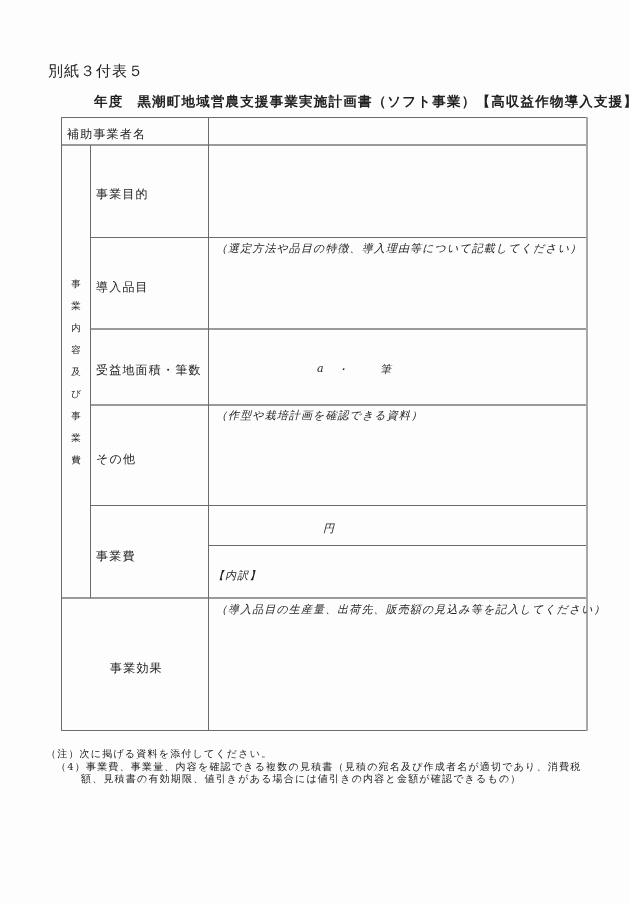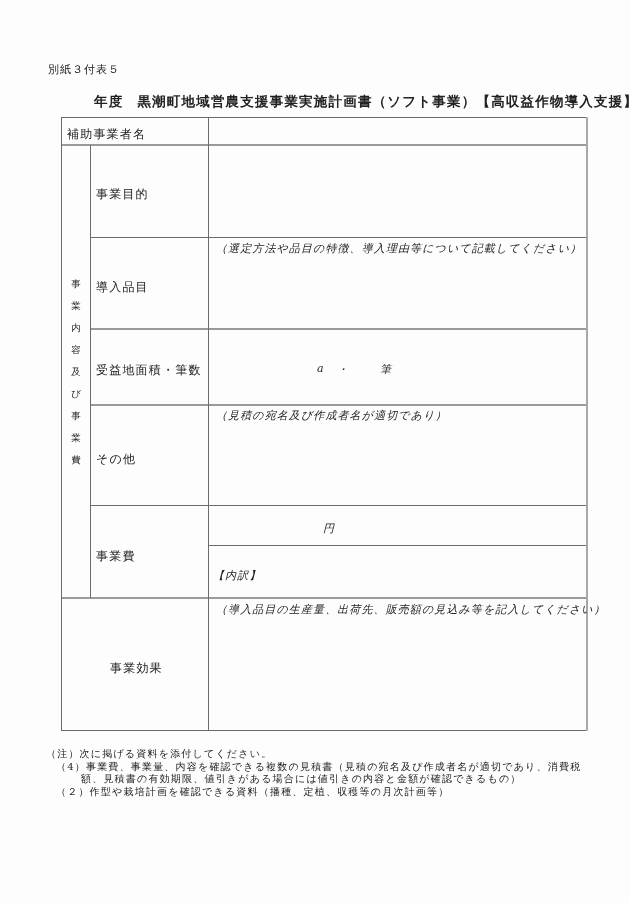--- a/index.html
+++ b/index.html
@@ -1,19 +1,19 @@
 <!DOCTYPE html>
 <html><head>
 <meta charset="utf-8">
 <style>
   html, body { margin:0; padding:0; background:#fdfdfd; }
   body { width:630px; height:903px; position:relative; overflow:hidden;
          font-family: "DejaVu Serif", "Liberation Serif", serif; color:#222; }
   .abs { position:absolute; }
-  .doc-id { left:48px; top:62px; font-size:11px; letter-spacing:1px; }
+  .doc-id { left:48px; top:62px; font-size:15px; letter-spacing:1px; }
   .title { left:94px; top:93px; font-size:13.5px; font-weight:bold; letter-spacing:1.2px; white-space:nowrap; }
   .title .gap { display:inline-block; width:14px; }
   .hline { position:absolute; height:1px; background:#6b6b6b; }
   .vline { position:absolute; width:1px; background:#6b6b6b; }
   .thick-h { height:2px; background:#9a9a9a; }
   .thick-v { width:2px; background:#a8a8a8; }
   .lbl { position:absolute; font-size:12px; letter-spacing:1.2px; white-space:nowrap; }
   .hint { position:absolute; font-size:11px; letter-spacing:1.1px; white-space:nowrap;font-style:italic; }
   .vert { position:absolute; left:69px; top:273px; width:14px; font-size:9.5px; line-height:22px; text-align:center; }
   .vert span { display:block; }
@@ -73,31 +73,30 @@
 <div class="field" style="left:210px; top:254px; width:375px; height:73px;"></div>
 
 <div class="lbl" style="left:96px; top:362px;">受益地面積・筆数</div>
 <div class="field" style="left:260px; top:358px; width:56px; height:18px;"></div>
 <div class="hint" style="left:317px; top:362px;">a</div>
 <div class="hint" style="left:337px; top:362px;">・</div>
 <div class="field" style="left:350px; top:358px; width:28px; height:18px;"></div>
 <div class="hint" style="left:380px; top:362px;">筆</div>
 
 <div class="lbl" style="left:96px; top:451px;">その他</div>
-<div class="hint" style="left:216px; top:408px;">（見積の宛名及び作成者名が適切であり）</div>
+<div class="hint" style="left:216px; top:408px;">（作型や栽培計画を確認できる資料）</div>
 <div class="field" style="left:210px; top:421px; width:375px; height:83px;"></div>
 
 <div class="lbl" style="left:96px; top:548px;">事業費</div>
 <div class="field" style="left:230px; top:517px; width:90px; height:18px;"></div>
 <div class="hint" style="left:323px; top:521px;">円</div>
 <div class="hint" style="left:213px; top:568px;">【内訳】</div>
 <div class="field" style="left:255px; top:547px; width:330px; height:49px;"></div>
 
 <div class="lbl" style="left:110px; top:660px;">事業効果</div>
 <div class="hint" style="left:216px; top:602px;">（導入品目の生産量、出荷先、販売額の見込み等を記入してください）</div>
 <div class="field" style="left:210px; top:616px; width:375px; height:113px;"></div>
 
 <div class="notes">
   <div>（注）次に掲げる資料を添付してください。</div>
   <div class="n1">（4）事業費、事業量、内容を確認できる複数の見積書（見積の宛名及び作成者名が適切であり、消費税</div>
   <div class="n1b">額、見積書の有効期限、値引きがある場合には値引きの内容と金額が確認できるもの）</div>
-  <div class="n1">（２）作型や栽培計画を確認できる資料（播種、定植、収穫等の月次計画等）</div>
 </div>
 
 </body></html>

